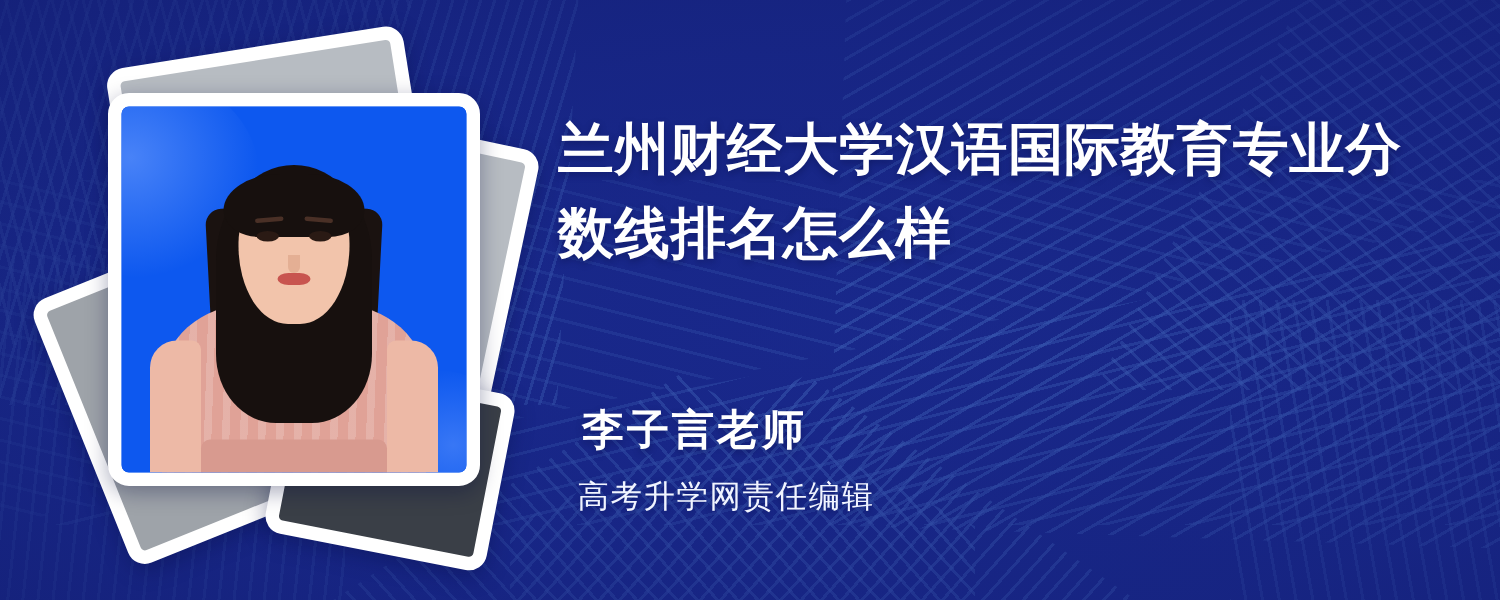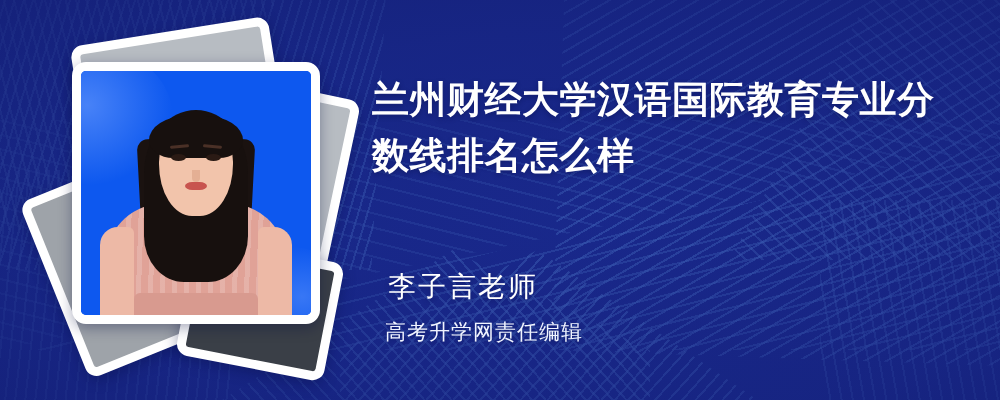--- a/index.html
+++ b/index.html
@@ -264,21 +264,21 @@
     position:absolute;left:372px;top:0;width:600px;height:400px;
   }
   .headline{
     position:absolute;left:0;top:72px;width:588px;
     color:#ffffff;font-weight:bold;
     font-size:37px;line-height:56px;letter-spacing:0.5px;
     text-shadow:0 2px 5px rgba(8,16,70,0.45);
   }
   .byline{
     position:absolute;left:16px;top:270px;
-    color:#ffffff;font-weight:normal;font-size:28px;line-height:34px;
+    color:#ffffff;font-weight:bold;font-size:28px;line-height:34px;
     letter-spacing:2px;
     text-shadow:0 2px 5px rgba(8,16,70,0.45);
   }
   .byrole{
     position:absolute;left:13px;top:318px;
     color:#f0f4ff;font-size:21px;line-height:28px;letter-spacing:1px;
     text-shadow:0 1px 4px rgba(8,16,70,0.45);
   }
 </style>
 </head>

